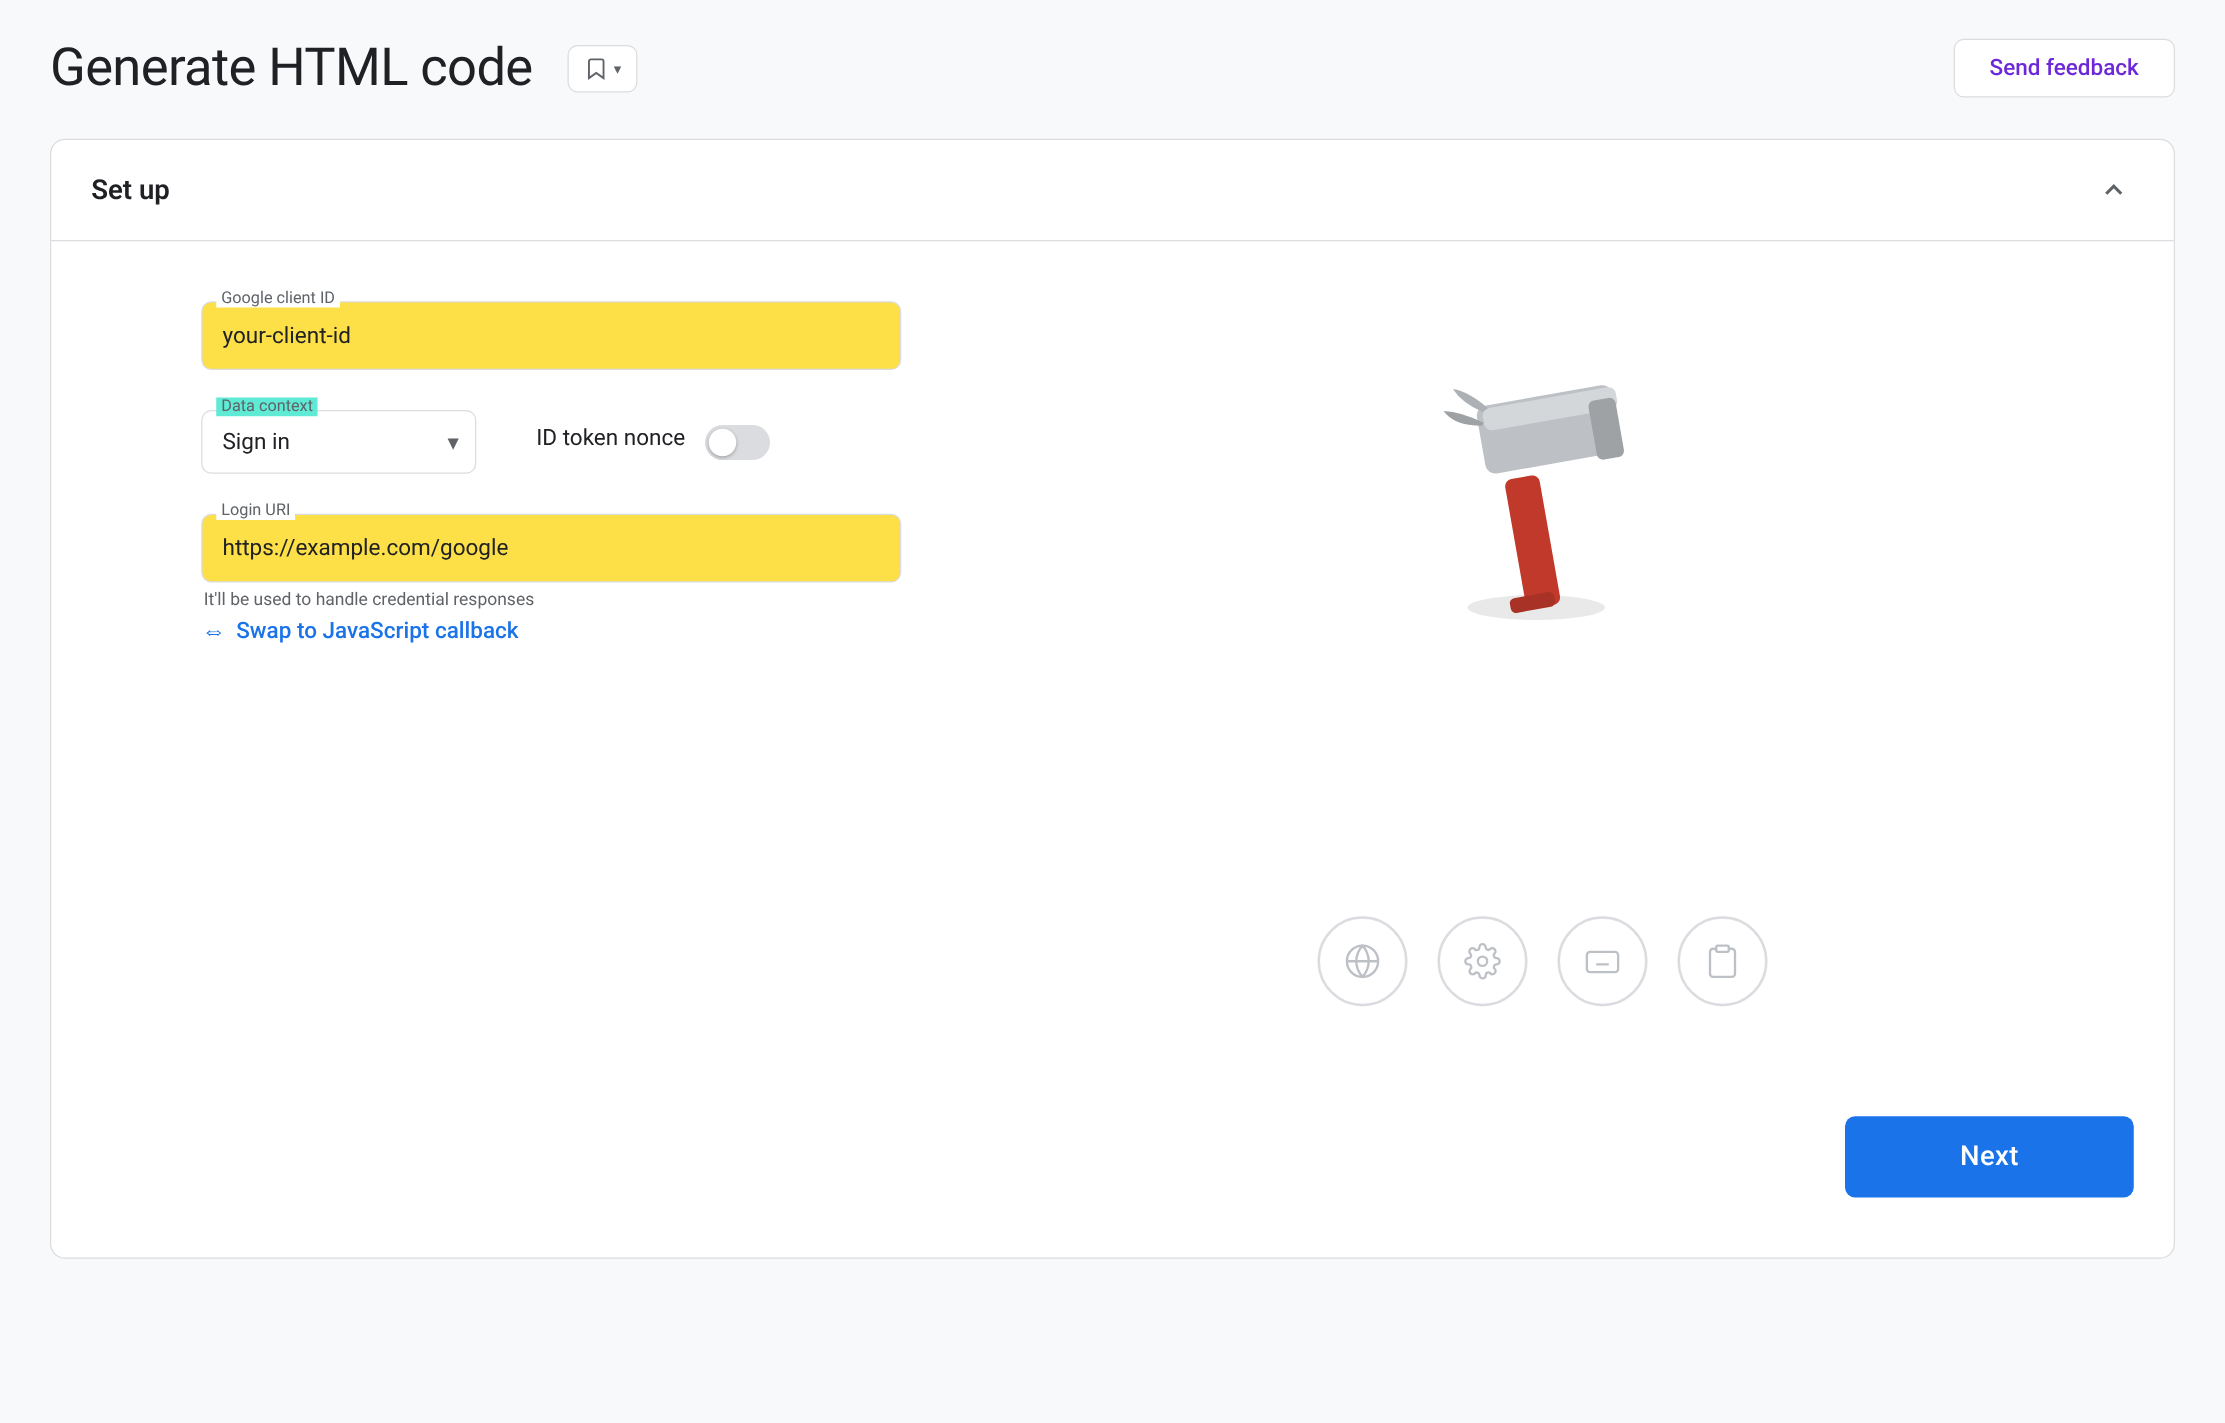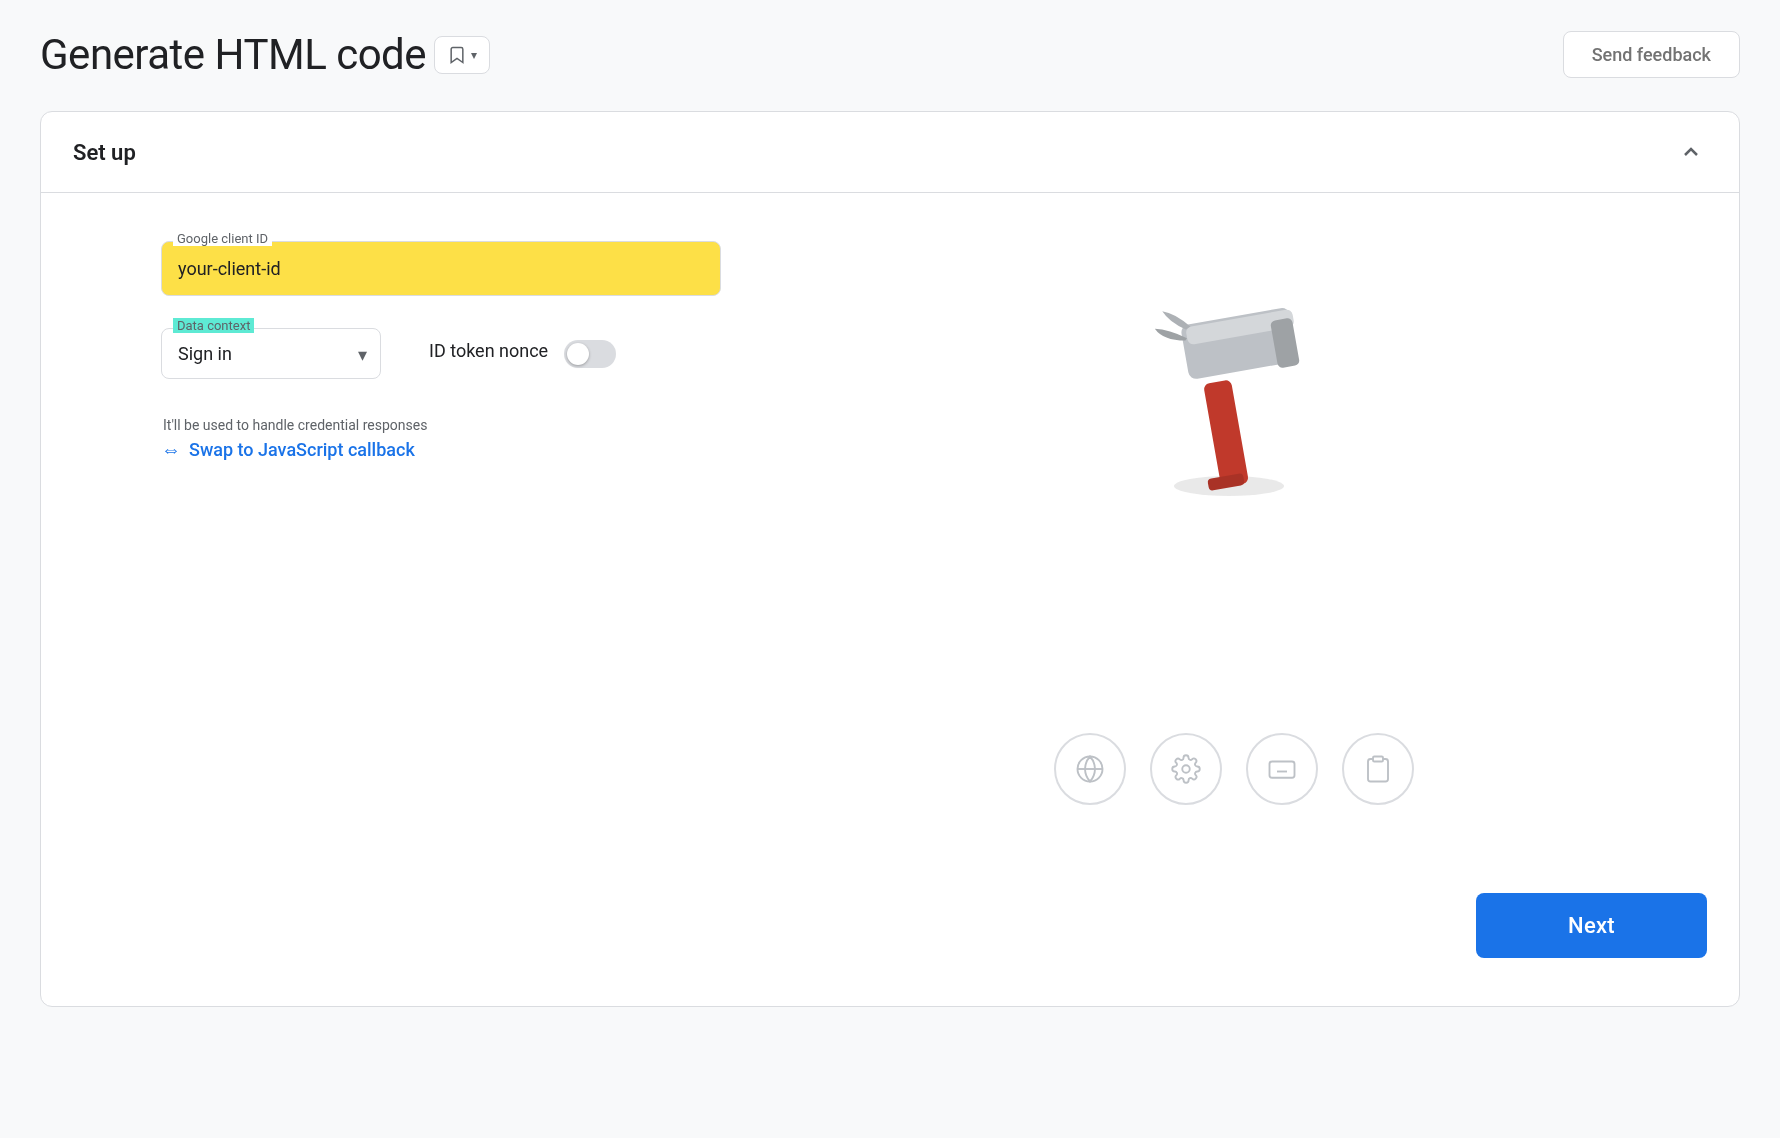--- a/index.html
+++ b/index.html
@@ -15,21 +15,21 @@
     .page-header {
       display: flex;
       align-items: center;
       justify-content: space-between;
       margin-bottom: 32px;
     }
 
     .page-header-left {
       display: flex;
       align-items: center;
-      gap: 8px;
+      gap: 28px;
       justify-content: flex-end;
     }
 
     .page-title {
       font-size: 42px;
       font-weight: 400;
       color: #202124;
       letter-spacing: -0.5px;
     }
 
@@ -55,21 +55,21 @@
       font-size: 12px;
       color: #5f6368;
     }
 
     .send-feedback-btn {
       border: 1.5px solid #dadce0;
       border-radius: 8px;
       background: #fff;
       padding: 12px 28px;
       font-size: 18px;
-      color: #737373;
+      color: #6d28d9;
       cursor: pointer;
       font-family: inherit;
       font-weight: 500;
     }
 
     .card {
       background: #fff;
       border: 1.5px solid #dadce0;
       border-radius: 12px;
       overflow: hidden;
@@ -371,20 +371,24 @@
         <div class="toggle-group">
           <span class="toggle-label-text">ID token nonce</span>
           <label class="toggle-switch">
             <input type="checkbox" style="">
             <span class="toggle-slider"></span>
           </label>
         </div>
       </div>
 
       <div>
+        <div class="field-group">
+          <span class="field-label">Login URI</span>
+          <input class="text-input" type="text" value="https://example.com/google" style="">
+        </div>
         <p class="helper-text">It'll be used to handle credential responses</p>
         <a class="swap-link" href="#">
           <span style="font-size:20px;">⇔</span>
           <span>Swap to JavaScript callback</span>
         </a>
       </div>
 
     </div>
 
     <div class="illustration-section">

